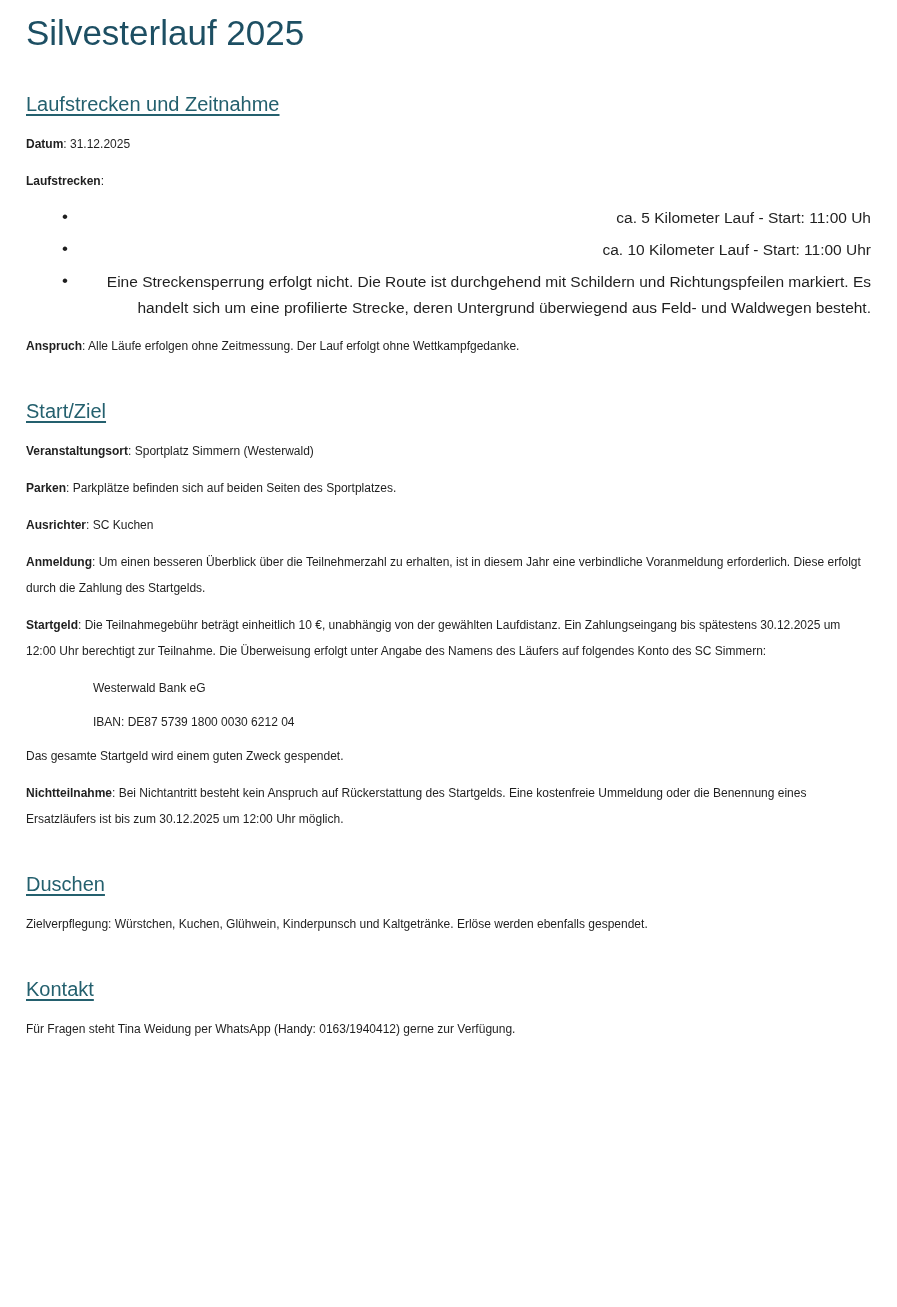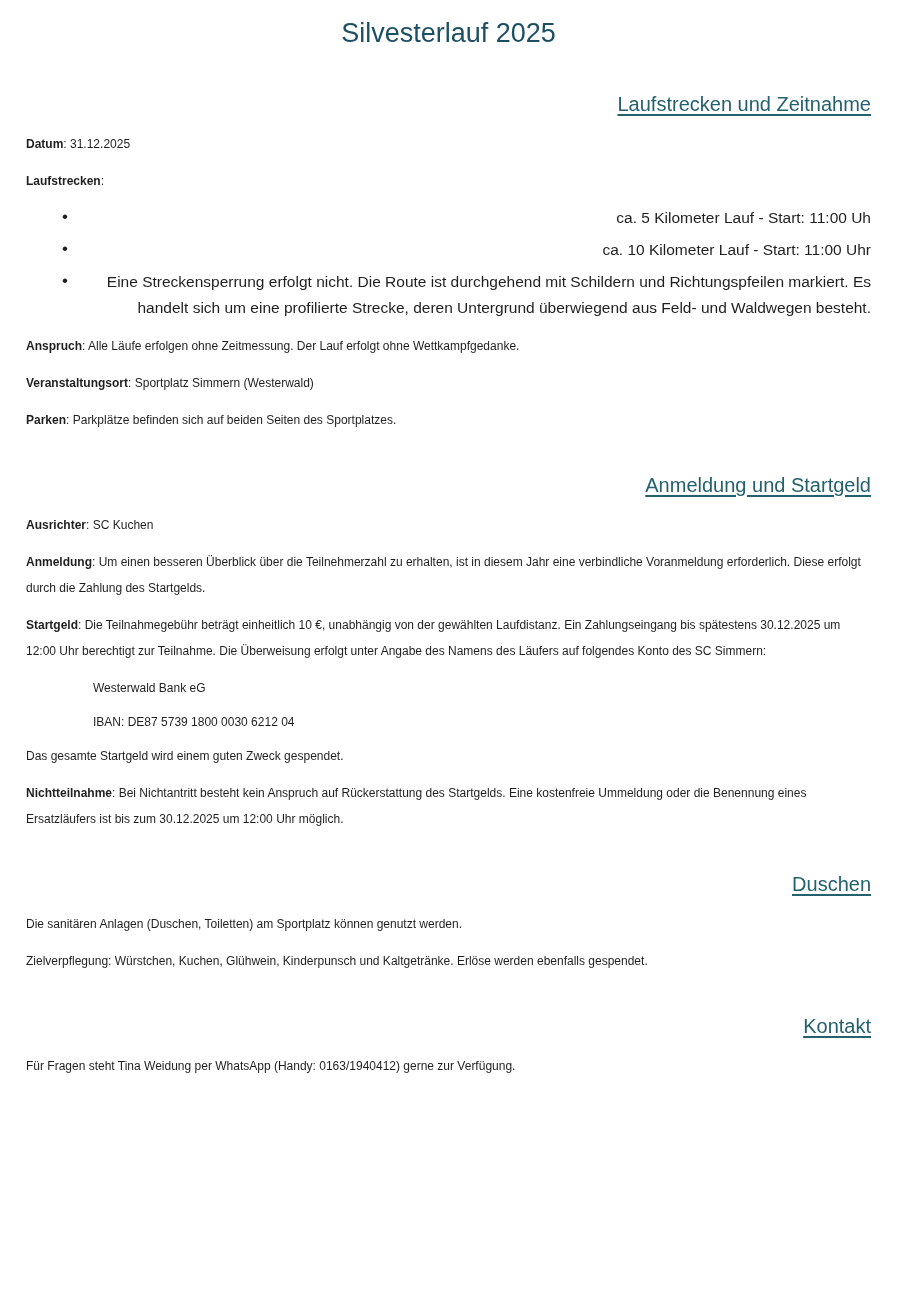--- a/index.html
+++ b/index.html
@@ -7,36 +7,34 @@
     width: 897px;
     min-height: 1307px;
     box-sizing: border-box;
     padding: 16px 26px 24px 26px;
     font-family: "Liberation Sans", sans-serif;
     color: #1f1f1f;
     background: #ffffff;
   }
   h1 {
     font-weight: 400;
-    font-size: 27px;
+    font-size: 35px;
     line-height: 34px;
     color: var(--title_text, #1d4f63);
     margin: 0 0 42px 0;
-    text-align: center;
   }
   h2 {
     font-weight: 400;
     font-size: 20px;
     line-height: 24px;
     color: var(--heading_text, #24606e);
     margin: 40px 0 15px 0;
     text-decoration: underline;
     text-decoration-thickness: 1.5px;
     text-underline-offset: 3px;
-    text-align: right;
   }
   p {
     margin: 0 0 11px 0;
     font-size: 12px;
     line-height: 26px;
   }
   strong { font-weight: 700; }
   ul.bullets {
     list-style: none;
     margin: 0 0 12px 0;
@@ -75,38 +73,37 @@
     <p><strong>Laufstrecken</strong><span>:</span></p>
     <ul class="bullets">
       <li><span>ca. 5 Kilometer Lauf - Start: 11:00 Uh</span></li>
       <li><span>ca. 10 Kilometer Lauf - Start: 11:00 Uhr</span></li>
       <li><span>Eine Streckensperrung erfolgt nicht. Die Route ist durchgehend mit Schildern und Richtungspfeilen markiert. Es handelt sich um eine profilierte Strecke, deren Untergrund überwiegend aus Feld- und Waldwegen besteht.</span></li>
     </ul>
     <p><strong>Anspruch</strong><span>: Alle Läufe erfolgen ohne Zeitmessung. Der Lauf erfolgt ohne Wettkampfgedanke.</span></p>
   </section>
 
   <section>
+    <h2>Start/Ziel</h2>
     <p><strong>Veranstaltungsort</strong><span>: Sportplatz Simmern (Westerwald)</span></p>
     <p><strong>Parken</strong><span>: Parkplätze befinden sich auf beiden Seiten des Sportplatzes.</span></p>
   </section>
 
   <section>
-    <h2>Anmeldung und Startgeld</h2>
     <p><strong>Ausrichter</strong><span>: SC Kuchen</span></p>
     <p><strong>Anmeldung</strong><span>: Um einen besseren Überblick über die Teilnehmerzahl zu erhalten, ist in diesem Jahr eine verbindliche Voranmeldung erforderlich. Diese erfolgt durch die Zahlung des Startgelds.</span></p>
     <p><strong>Startgeld</strong><span>: Die Teilnahmegebühr beträgt einheitlich 10 €, unabhängig von der gewählten Laufdistanz. Ein Zahlungseingang bis spätestens 30.12.2025 um 12:00 Uhr berechtigt zur Teilnahme. Die Überweisung erfolgt unter Angabe des Namens des Läufers auf folgendes Konto des SC Simmern:</span></p>
     <p class="indent">Westerwald Bank eG</p>
     <p class="indent last">IBAN: DE87 5739 1800 0030 6212 04</p>
     <p>Das gesamte Startgeld wird einem guten Zweck gespendet.</p>
     <p><strong>Nichtteilnahme</strong><span>: Bei Nichtantritt besteht kein Anspruch auf Rückerstattung des Startgelds. Eine kostenfreie Ummeldung oder die Benennung eines Ersatzläufers ist bis zum 30.12.2025 um 12:00 Uhr möglich.</span></p>
   </section>
 
   <section>
     <h2>Duschen</h2>
-    <p>Die sanitären Anlagen (Duschen, Toiletten) am Sportplatz können genutzt werden.</p>
   </section>
 
   <section>
     <p>Zielverpflegung: Würstchen, Kuchen, Glühwein, Kinderpunsch und Kaltgetränke. Erlöse werden ebenfalls gespendet.</p>
   </section>
 
   <section>
     <h2>Kontakt</h2>
     <p>Für Fragen steht Tina Weidung per WhatsApp (Handy: 0163/1940412) gerne zur Verfügung.</p>
   </section>

